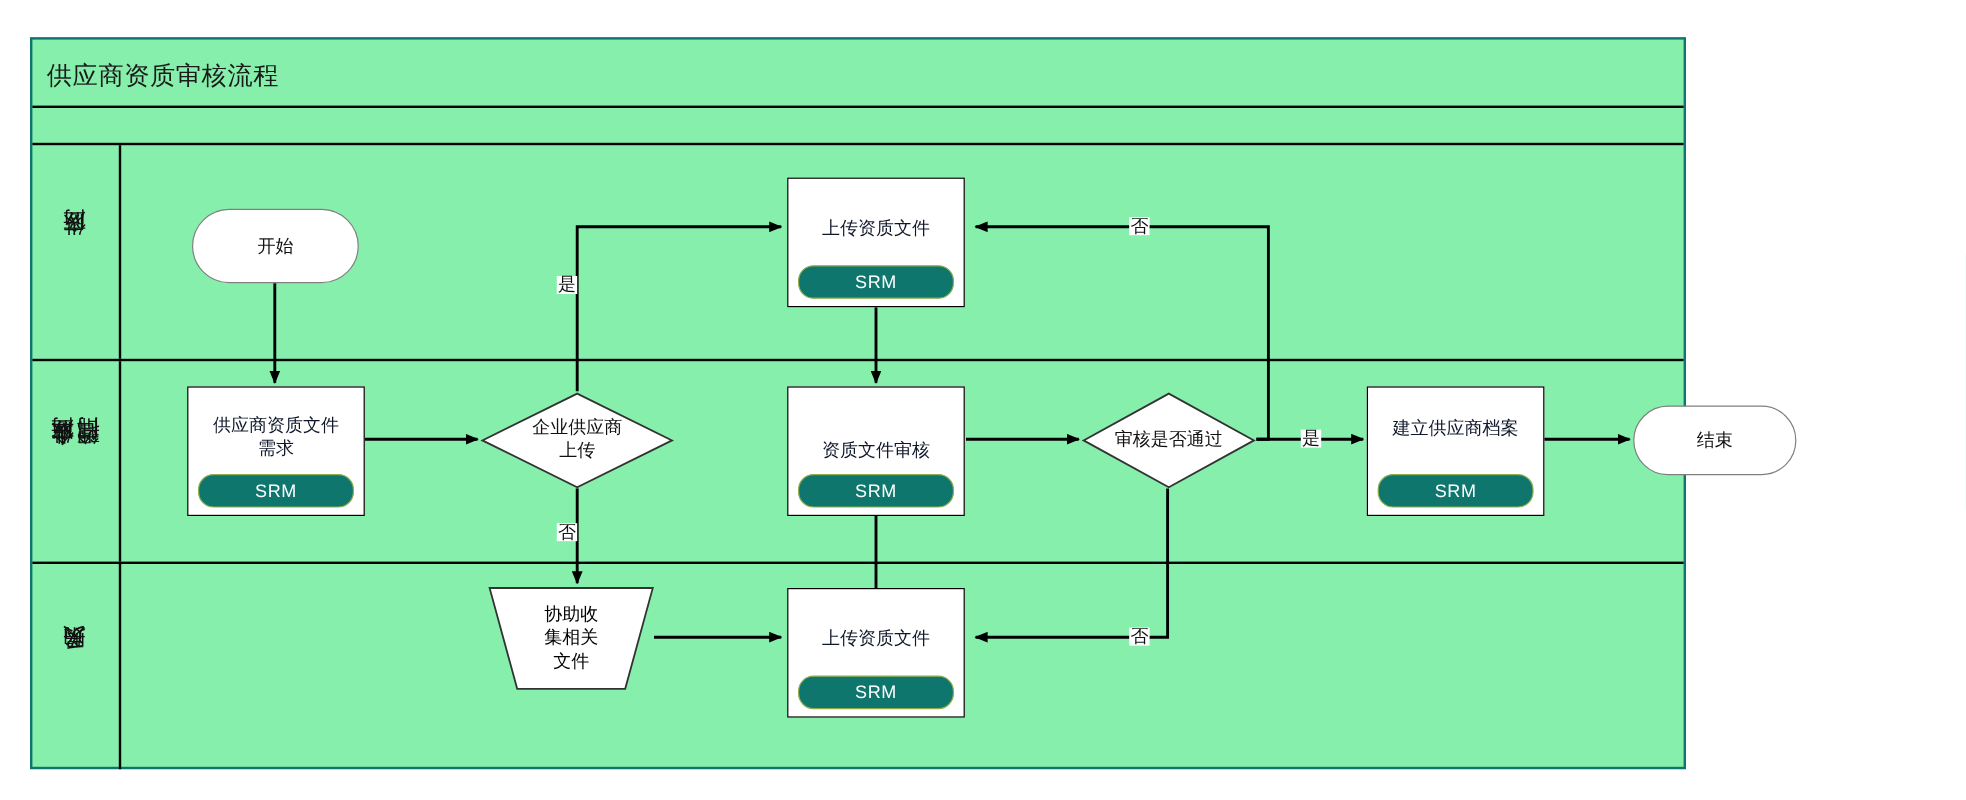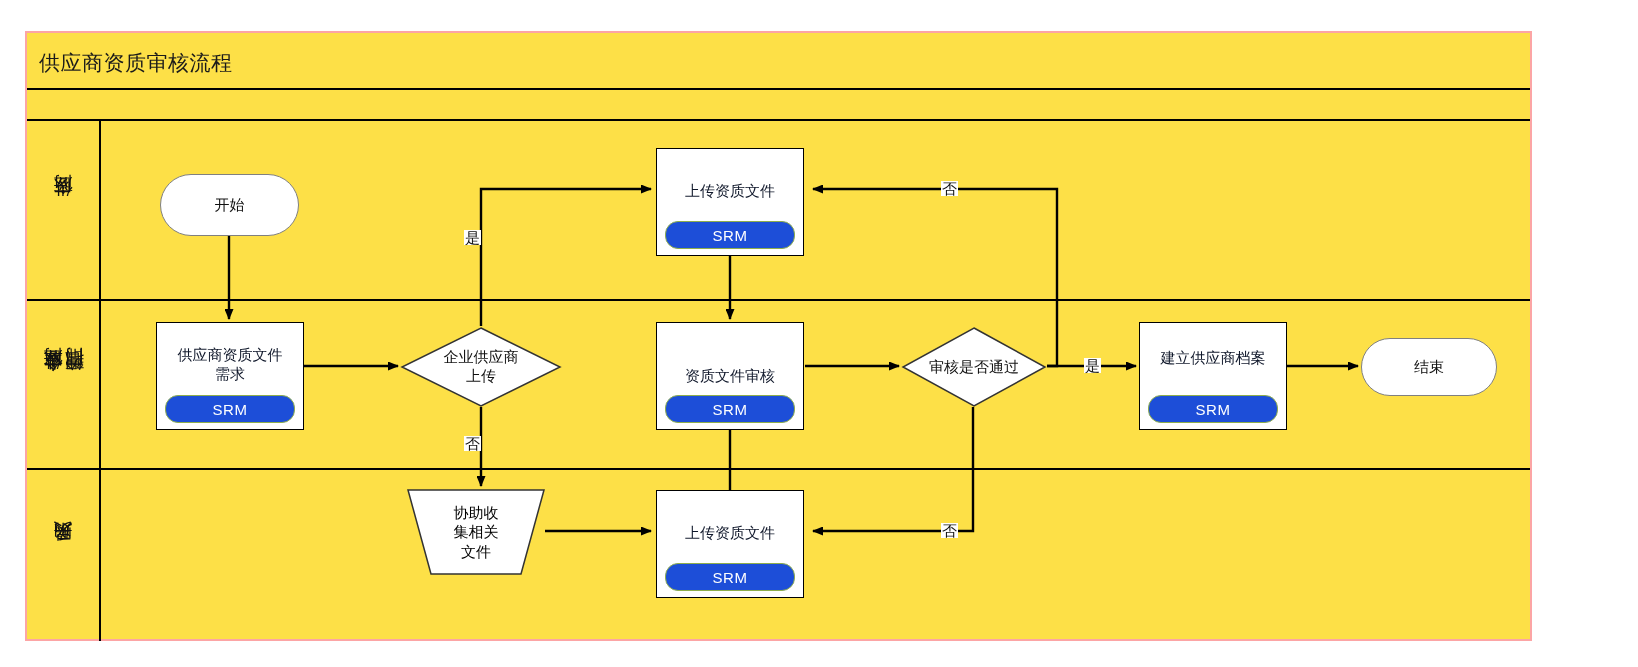--- a/index.html
+++ b/index.html
@@ -14,25 +14,25 @@
     width: 1638px;
     height: 667px;
     background: #ffffff;
     overflow: hidden;
   }
   
   .frame {
     position: absolute;
     left: 25px;
     top: 31px;
-    width: 1507px;
+    width: 1380px;
     height: 610px;
-    border: 2px solid #fca5a5;
-    box-sizing: border-box;
-    background: #fde047;
+    border: 2px solid #0f766e;
+    box-sizing: border-box;
+    background: #86efac;
   }
   .title-band {
     position: absolute;
     left: 0;
     top: 0;
     width: 100%;
     height: 57px;
     border-bottom: 2px solid #000000;
     box-sizing: border-box;
   }
@@ -104,21 +104,21 @@
     line-height: 1.25;
     white-space: pre-line;
     padding: 0 4px;
   }
   .srm {
     position: absolute;
     left: 8px;
     right: 8px;
     bottom: 6px;
     height: 26px;
-    background: #1d4ed8;
+    background: #0f766e;
     border: 1px solid #8ead4c;
     border-radius: 13px;
     color: #ffffff;
     font-size: 15px;
     display: flex;
     align-items: center;
     justify-content: center;
     letter-spacing: 0.5px;
   }
   .terminator {

